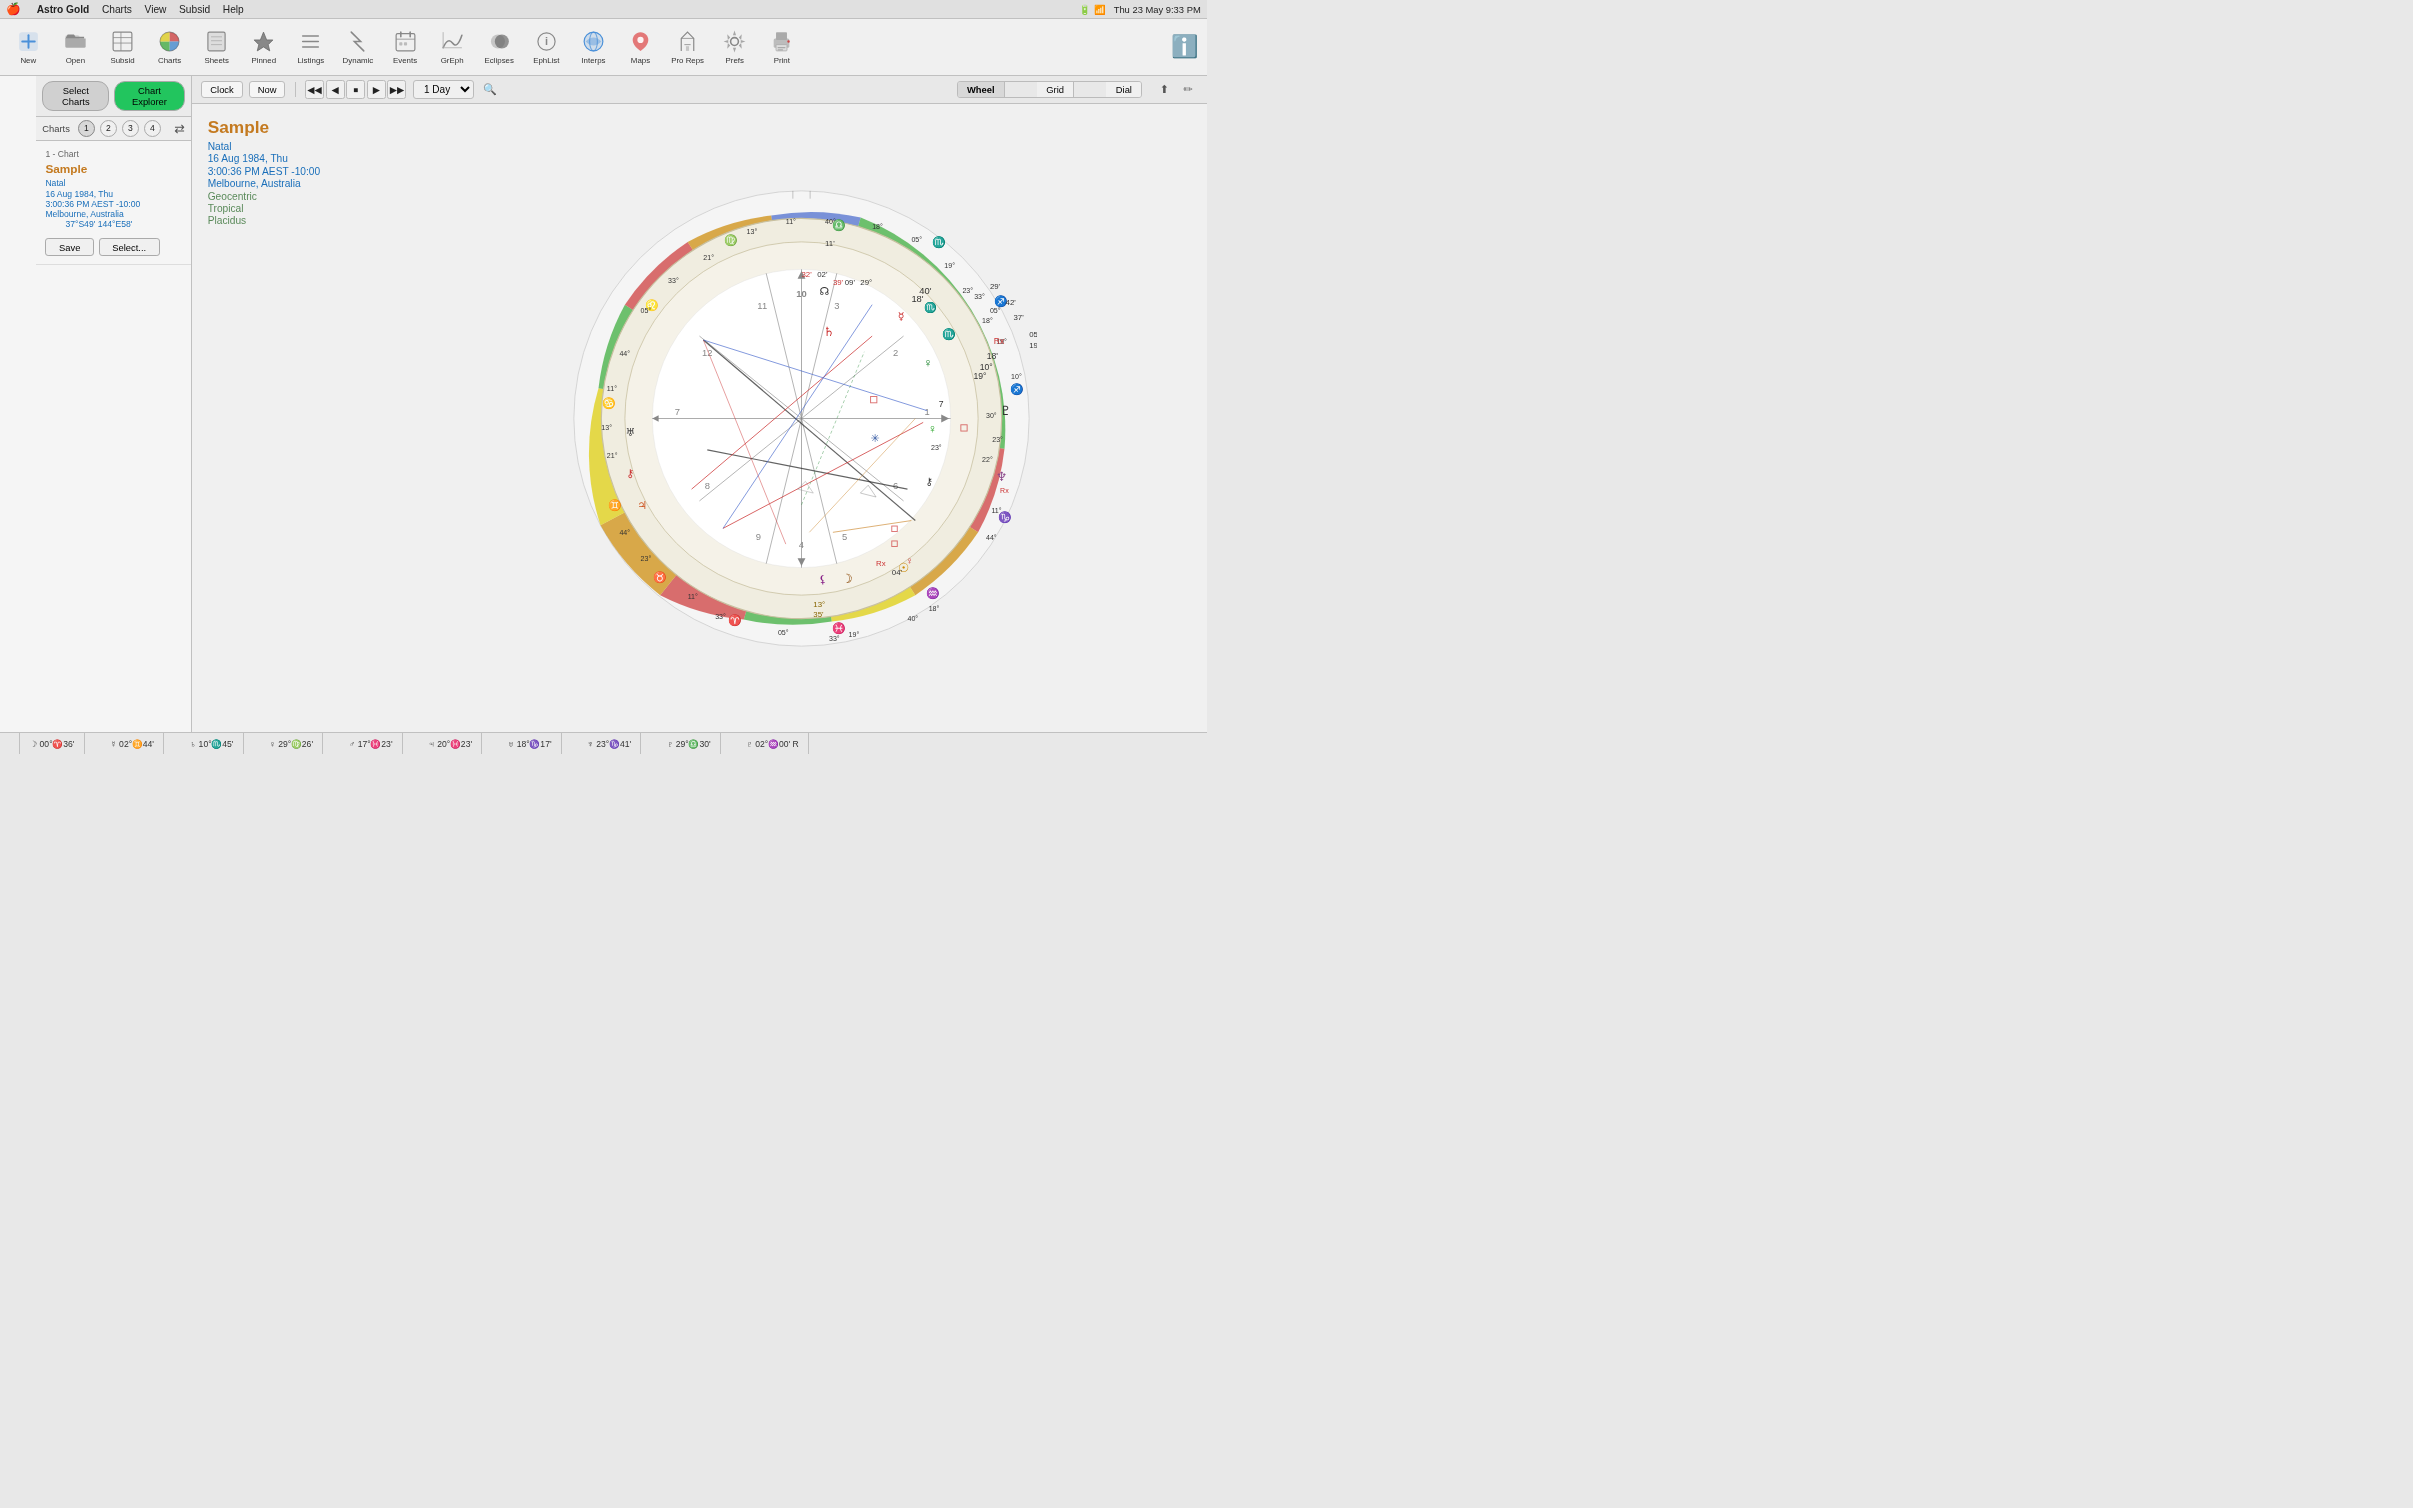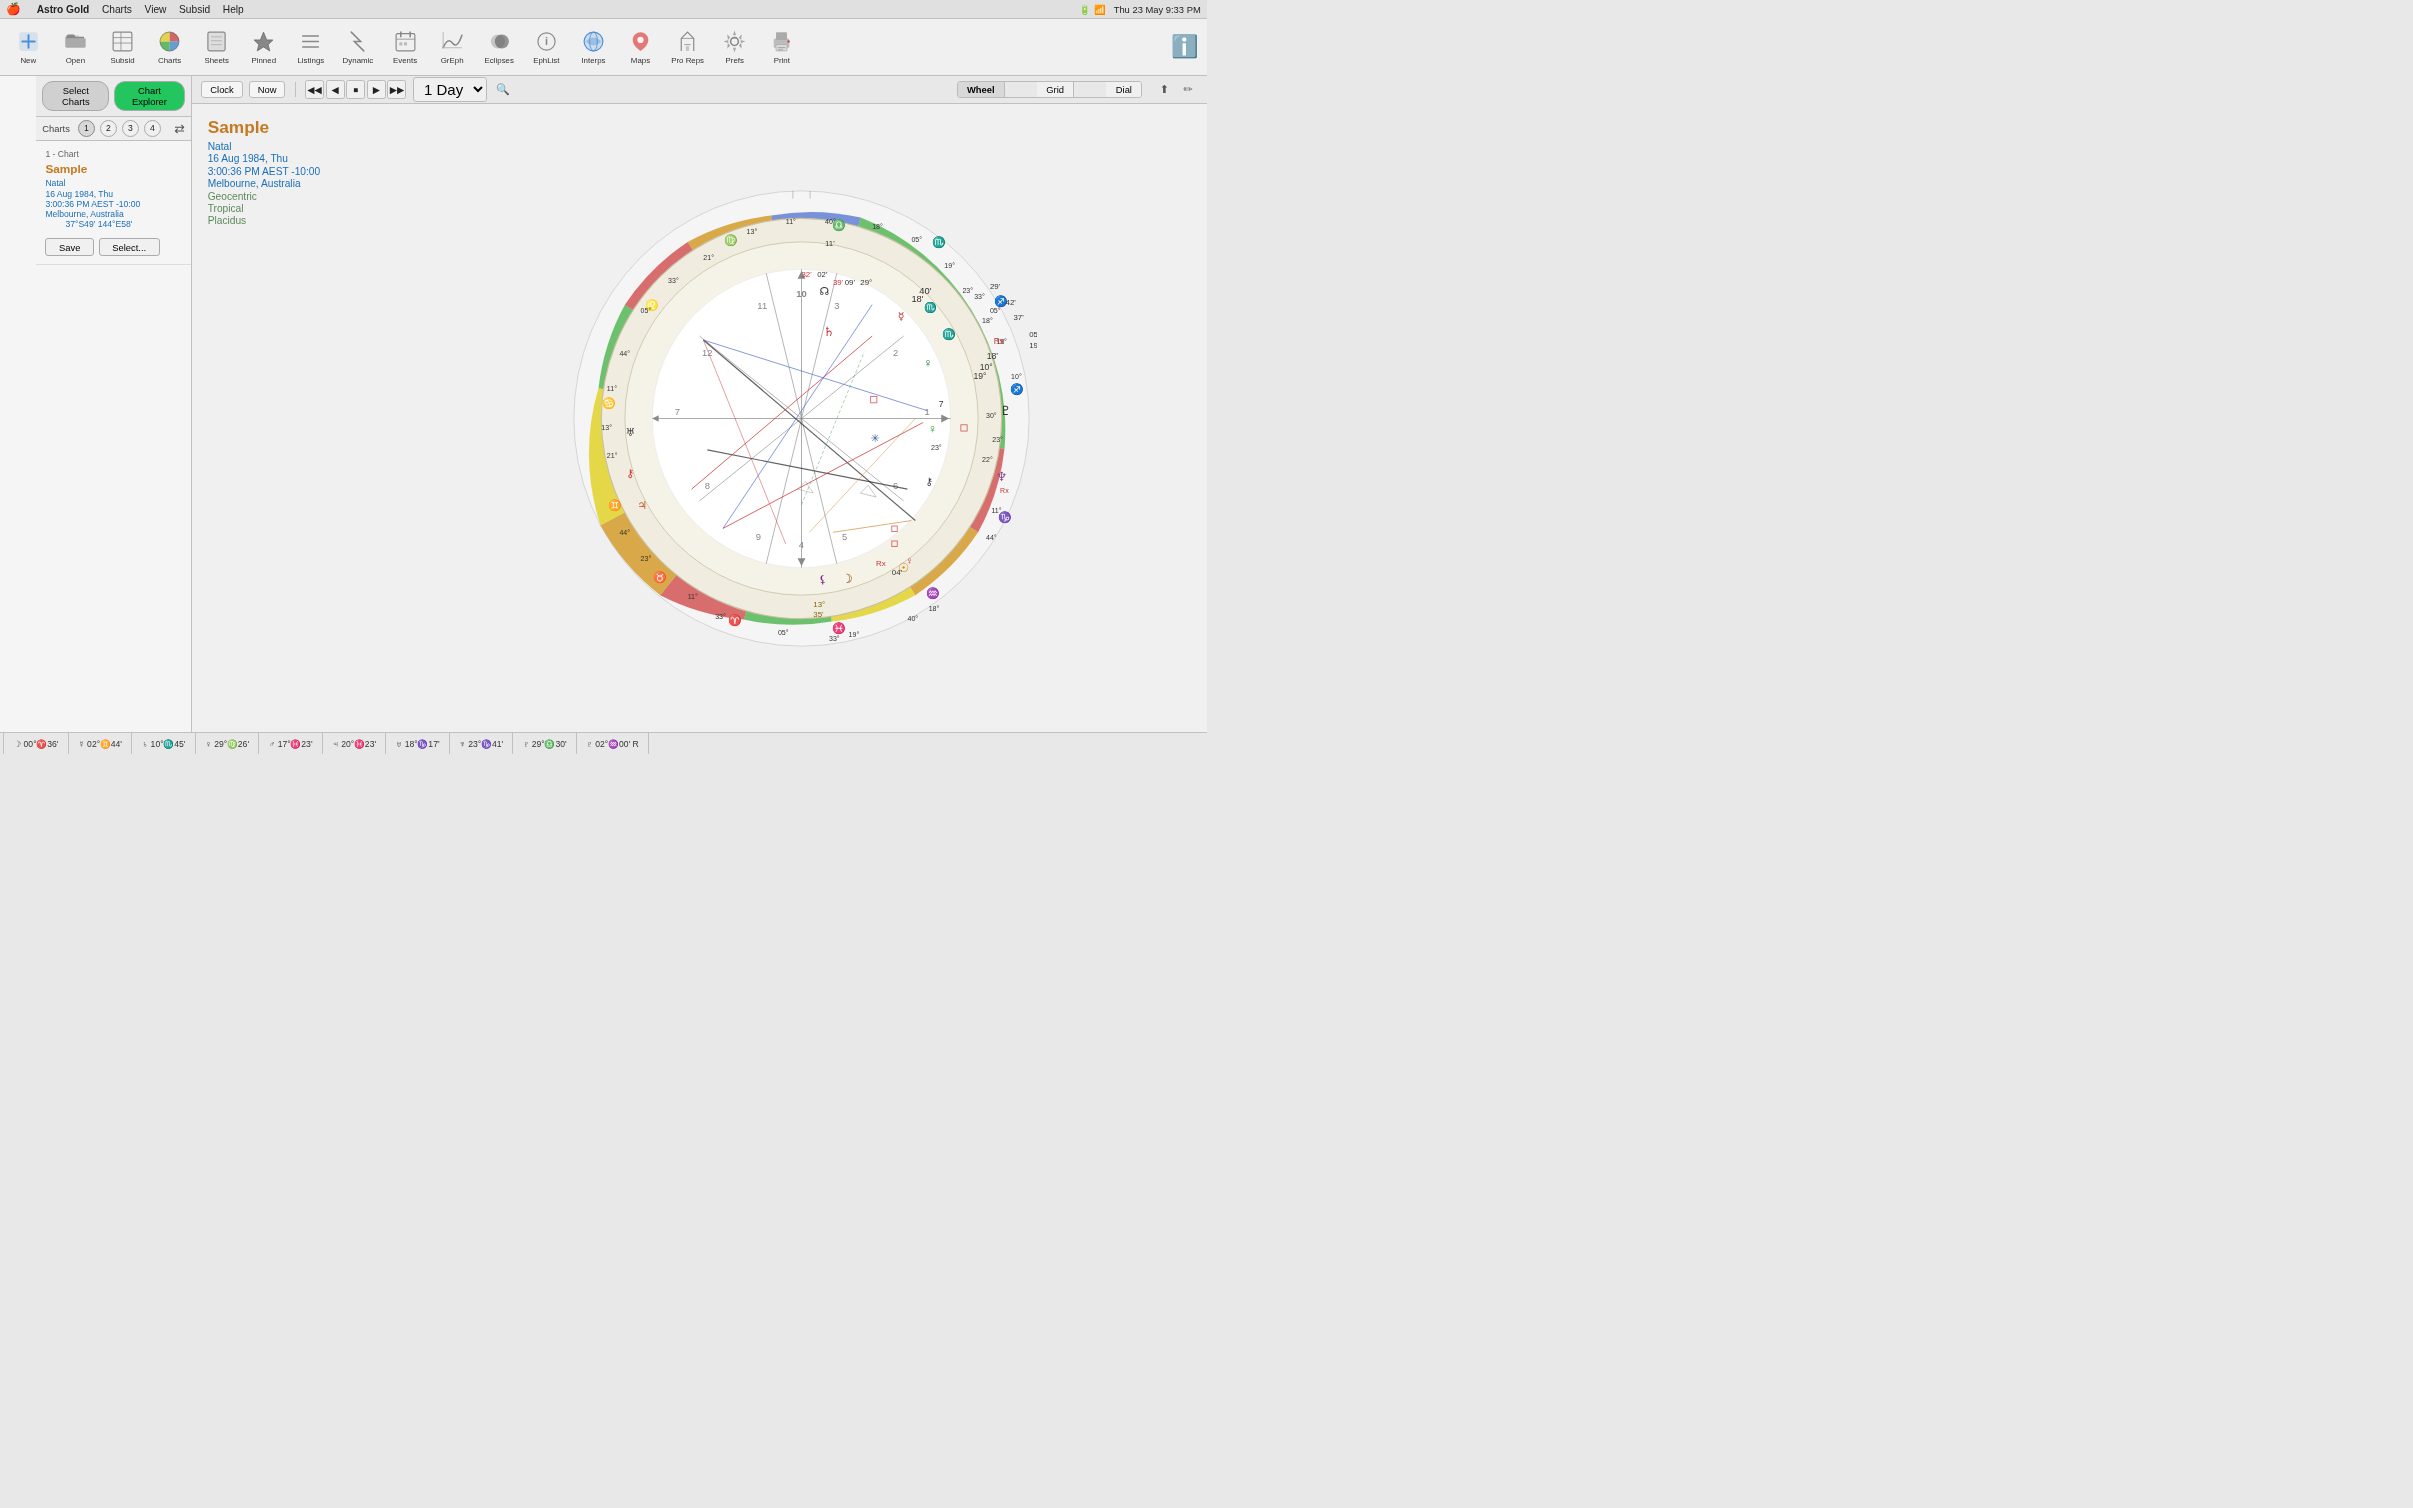--- a/index.html
+++ b/index.html
@@ -280,21 +280,21 @@
       border-radius: 2.4px;
       background: #f0f0f0;
       cursor: pointer;
       font-size: 9.4px;
     }
     .period-select {
       padding: 1.6px 6.3px;
       border: 0.8px solid #bbb;
       border-radius: 3.1px;
       background: #f0f0f0;
-      font-size: 15px;
+      font-size: 10px;
       cursor: pointer;
     }
     .search-btn {
       width: 19px;
       height: 19px;
       display: flex;
       align-items: center;
       justify-content: center;
       cursor: pointer;
       font-size: 11px;
@@ -354,20 +354,21 @@
     }
     .status-item {
       padding: 0 9.4px;
       font-size: 8.6px;
       color: #333;
       border-right: 0.8px solid #c0c0c0;
       height: 100%;
       display: flex;
       align-items: center;
       cursor: pointer;
+      margin-left: 16px;
     }
     .status-item:first-child { border-left: 0.8px solid #c0c0c0; }
 
     
     .icon-new { color: #4a90d9; font-size: 15.7px; }
   </style>
 </head>
 <body>
 
 <div class="menubar">

